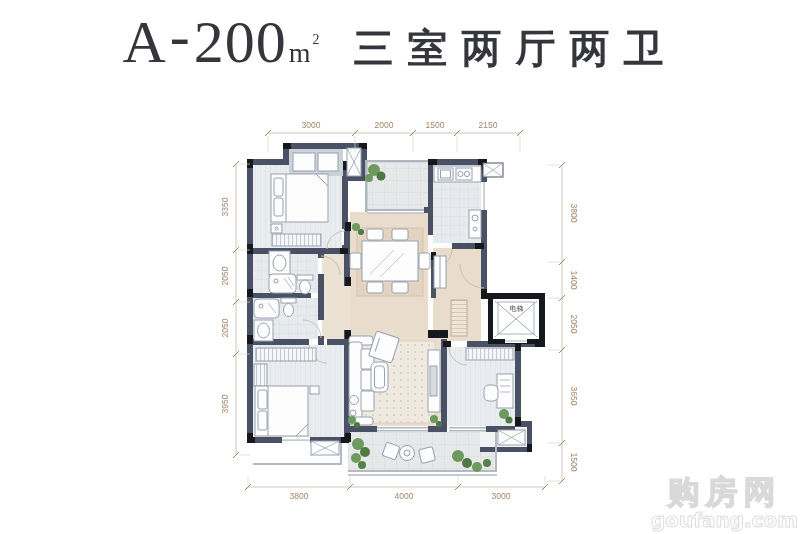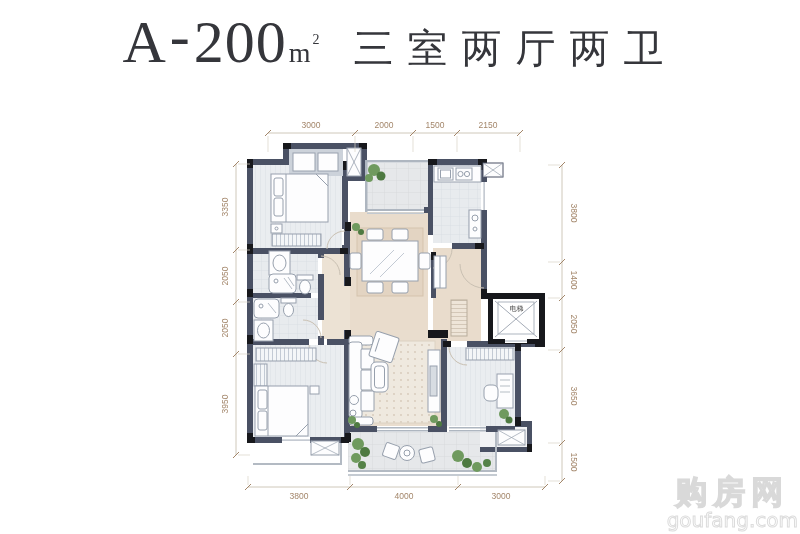--- a/index.html
+++ b/index.html
@@ -2,25 +2,25 @@
 <html><head>
 <meta charset="utf-8">
 <style>
   html,body{margin:0;padding:0;background:#ffffff;}
   .page{position:relative;width:800px;height:534px;background:#ffffff;overflow:hidden;font-family:"Liberation Sans",sans-serif;}
   .title-row{position:absolute;top:12px;left:0;right:0;display:flex;justify-content:center;align-items:baseline;gap:34px;color:#35363b;font-family:"Liberation Serif",serif;}
   .title-main{font-size:60px;letter-spacing:1px;display:flex;align-items:baseline;line-height:1;}
   .title-main .sep{margin:0 3px;position:relative;top:-6px;}
   .title-unit{font-size:28px;margin-left:2px;}
   .title-sup{font-size:14px;position:relative;top:-18px;left:1px;}
-  .title-layout{font-size:40px;font-weight:400;letter-spacing:14px;line-height:1;}
+  .title-layout{font-size:40px;font-weight:700;letter-spacing:14px;line-height:1;}
   svg.plan{position:absolute;left:0;top:0;width:800px;height:534px;}
   .watermark{position:absolute;right:2px;bottom:4px;text-align:center;color:#ffffff;font-family:"DejaVu Sans",sans-serif;}
   .wm-cn{font-size:32px;font-weight:700;letter-spacing:6px;-webkit-text-stroke:1.4px #d9d9d9;line-height:1.05;}
-  .wm-en{font-size:20px;font-weight:400;-webkit-text-stroke:1px #dcdcdc;line-height:1;}
+  .wm-en{font-size:20px;font-weight:700;-webkit-text-stroke:1px #dcdcdc;line-height:1;}
   .dim-text{font-family:"Liberation Sans",sans-serif;font-size:8.5px;fill:#a3866a;}
   .elev-text{font-family:"Liberation Sans",sans-serif;font-size:7px;fill:#4a4a4a;}
 </style>
 </head>
 <body>
 
 <div class="page">
 
   <div class="title-row">
     <div class="title-main">

